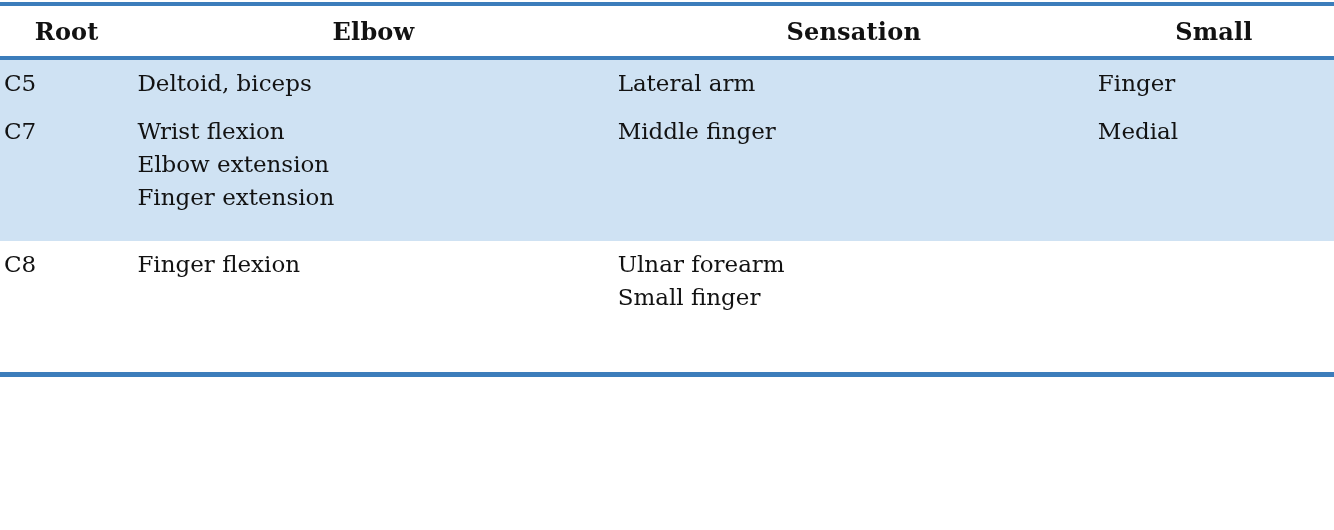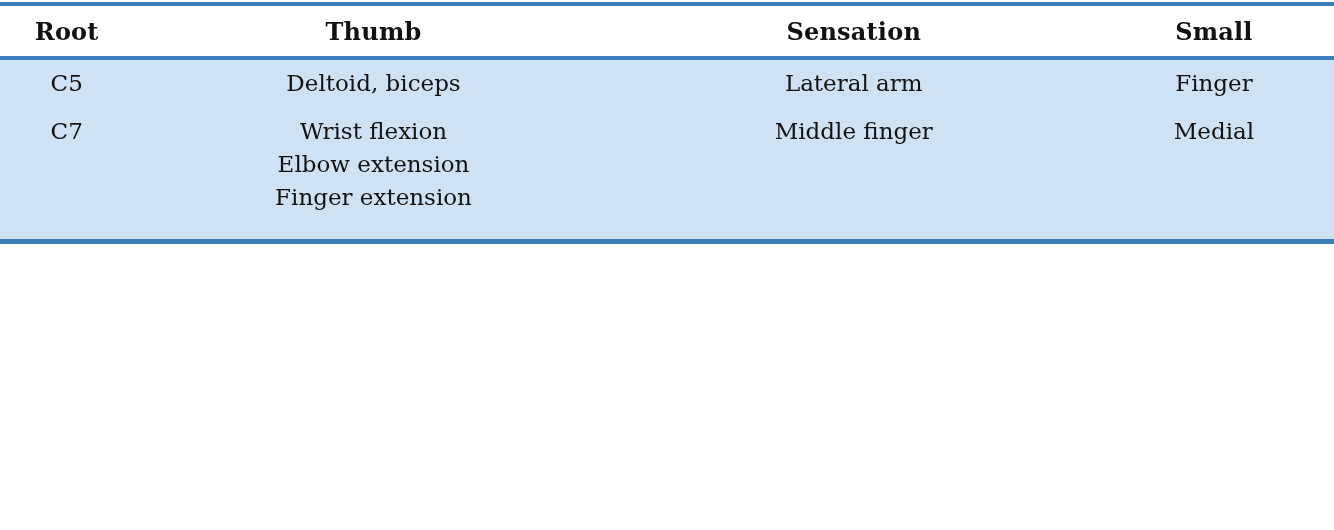--- a/index.html
+++ b/index.html
@@ -41,21 +41,20 @@
     font-size: 24px;
     font-weight: bold;
     text-align: center;
     vertical-align: middle;
     border-bottom: 4px solid var(--line-blue);
     padding: 0;
     letter-spacing: 0.2px;
   }
   tbody td {
     font-size: 23px;
-    text-align: center;
     vertical-align: top;
     padding: 7px 4px 0 4px;
     line-height: 33px;
     white-space: pre-line;
   }
   tbody tr.shaded { background: var(--row-blue); }
   tbody tr:nth-child(1) td { height: 50px; }
   tbody tr:nth-child(2) td { height: 133px; }
   tbody tr:nth-child(3) td { height: 133px; }
   tbody tr:nth-child(4) td { height: 97px; }
@@ -68,35 +67,42 @@
   <table class="root-table">
     <colgroup>
       <col class="col-root">
       <col class="col-motor">
       <col class="col-sensation">
       <col class="col-reflex">
     </colgroup>
     <thead>
       <tr>
         <th>Root</th>
-        <th>Thumb</th>
+        <th>Elbow</th>
         <th>Sensation</th>
         <th>Small</th>
       </tr>
     </thead>
     <tbody>
       <tr class="shaded">
         <td>C5</td>
         <td>Deltoid, biceps</td>
         <td>Lateral arm</td>
         <td>Finger</td>
       </tr>
       <tr class="shaded">
         <td>C7</td>
         <td>Wrist flexion
 Elbow extension
 Finger extension</td>
         <td>Middle finger</td>
         <td>Medial</td>
       </tr>
+      <tr>
+        <td>C8</td>
+        <td>Finger flexion</td>
+        <td>Ulnar forearm
+Small finger</td>
+        <td></td>
+      </tr>
     </tbody>
   </table>
 </div>
 
 </body></html>

